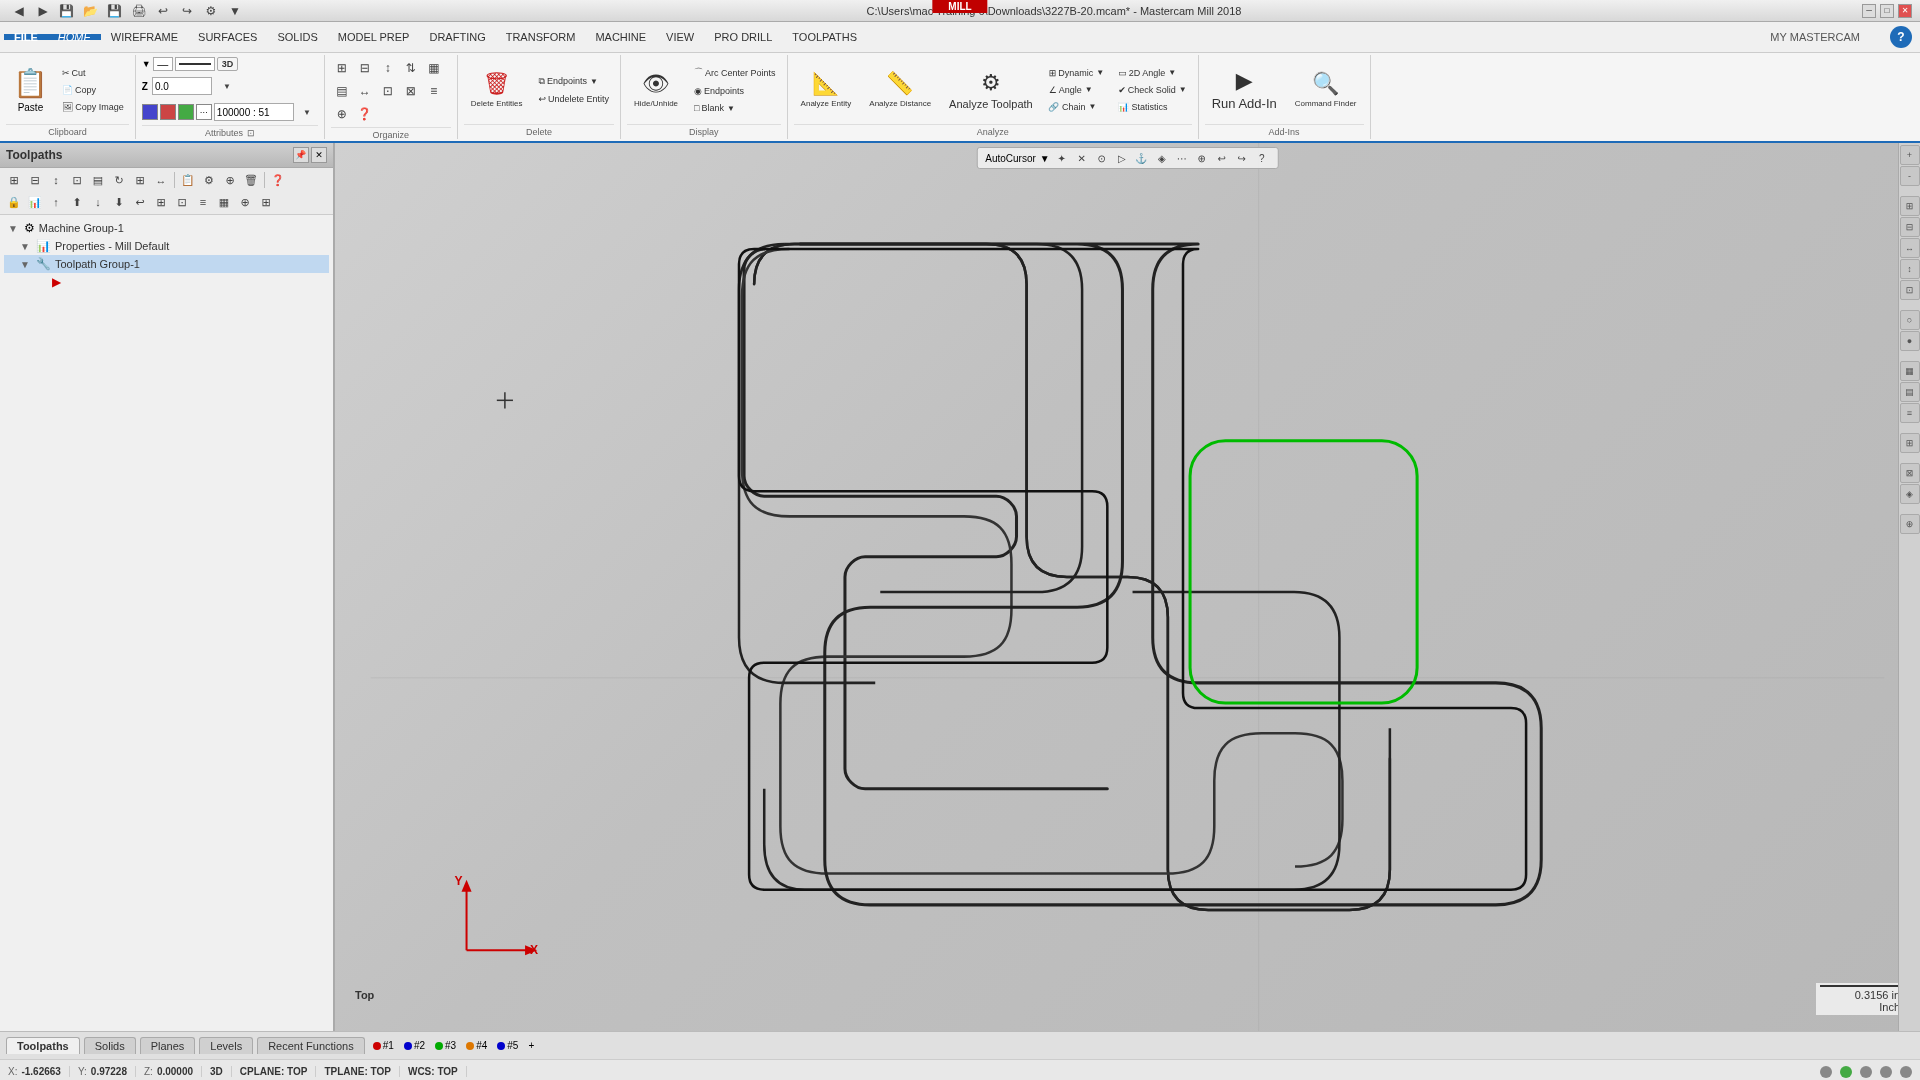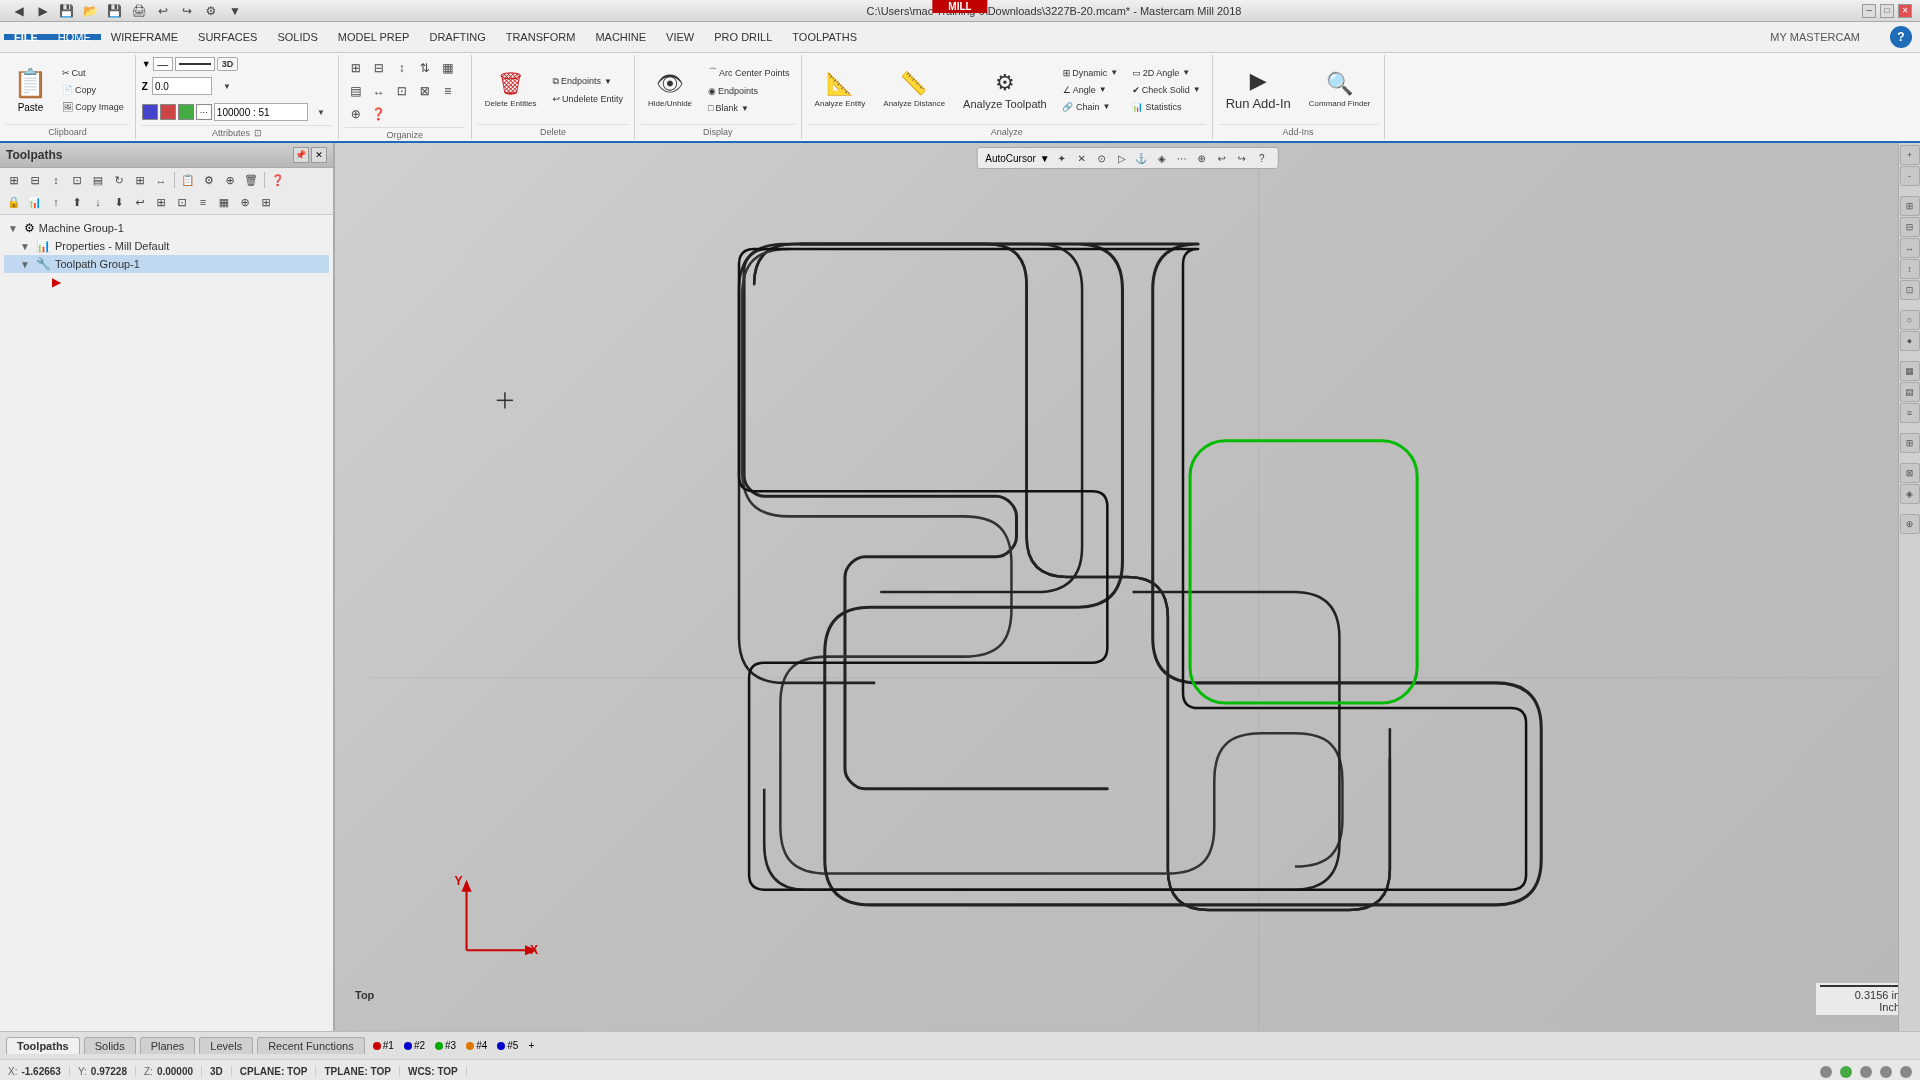--- a/index.html
+++ b/index.html
@@ -32,21 +32,21 @@
     }
     #menubar .menu-item {
       padding: 3px 10px;
       cursor: pointer;
       font-size: 11px;
       color: #333;
       height: 100%;
       display: flex;
       align-items: center;
     }
-    #menubar .menu-item.active { background: #1e6bb8; color: white; }
+    #menubar .menu-item.active { background: #1e6bb8; color: white; font-style: italic; }
     #menubar .menu-item.file { background: #1e6bb8; color: white; font-weight: bold; }
     #menubar .right { margin-left: auto; display: flex; align-items: center; gap: 8px; font-size: 11px; color: #555; }
 
     
     #ribbon {
       height: 90px;
       background: #f5f5f5;
       border-bottom: 2px solid #1e6bb8;
       display: flex;
       align-items: stretch;
@@ -415,21 +415,21 @@
       <div style="display:flex;align-items:center;gap:4px;">
         <span style="font-size:10px;font-weight:bold">Z</span>
         <input class="attr-input" value="0.0" style="width: 60px;">
         <div class="tb-btn" style="font-size:8px">▼</div>
       </div>
       <div style="display:flex;align-items:center;gap:2px;">
         <div class="color-btn" style="background:#4444cc"></div>
         <div class="color-btn" style="background:#cc4444"></div>
         <div class="color-btn" style="background:#44aa44"></div>
         <div class="color-btn" style="background:white;font-size:8px;display:flex;align-items:center;justify-content:center">⋯</div>
-        <input class="attr-input" value="100000 : 51" style="width: 94px;">
+        <input class="attr-input" value="100000 : 51" style="width: 80px;">
         <div class="tb-btn" style="font-size:8px">▼</div>
       </div>
     </div>
     <div class="ribbon-group-label">
       <span>Attributes</span>
       <span style="cursor:pointer">⊡</span>
     </div>
   </div>
 
   <div class="ribbon-group">

